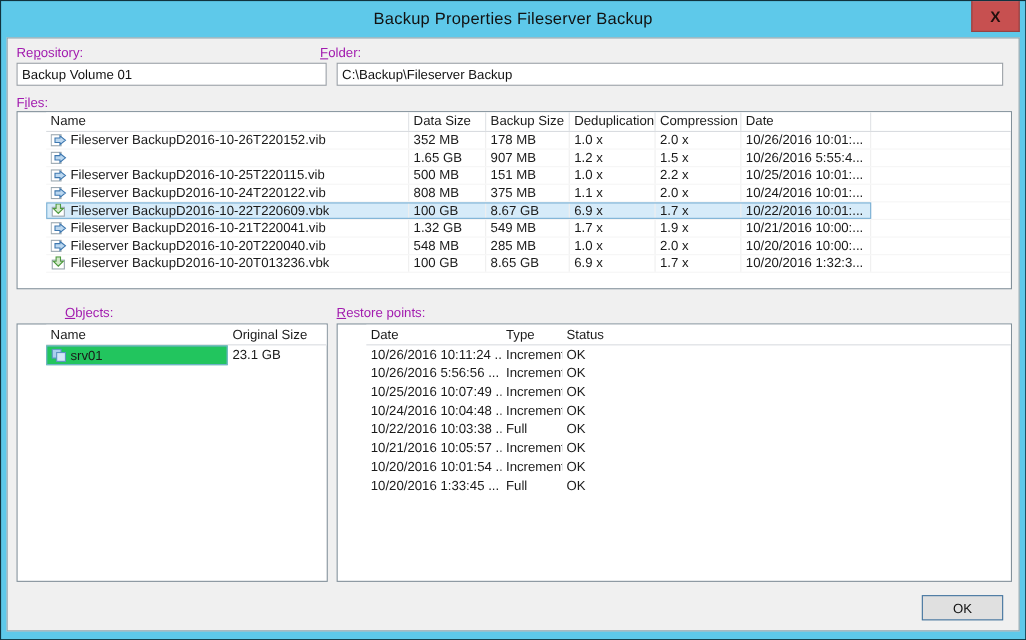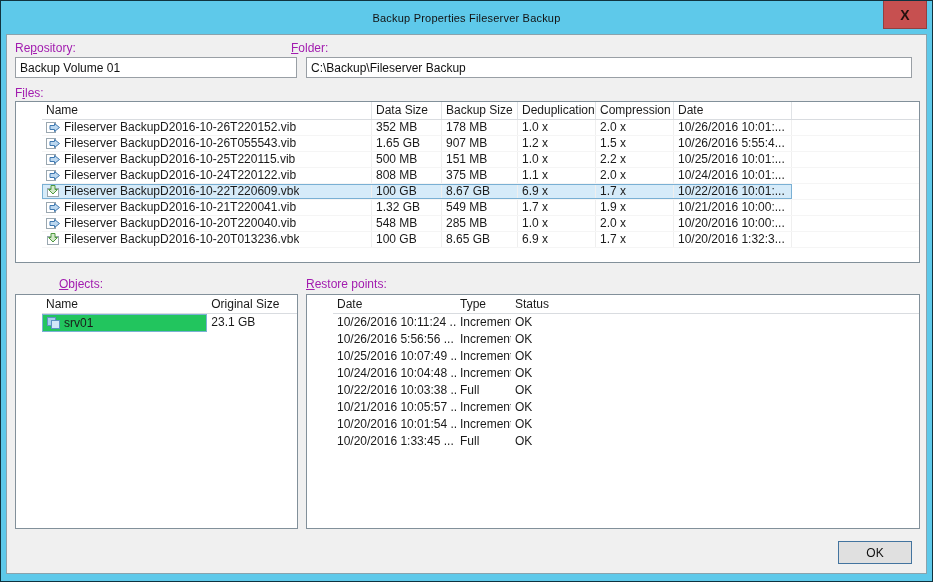--- a/index.html
+++ b/index.html
@@ -11,21 +11,21 @@
     color: #1a1a1a;
     background: #5ec9ea;
     border: 1px solid #10333f;
     overflow: hidden;
   }
   
   .titlebar {
     position: absolute; top: 0; left: 0; right: 0; height: 33px;
     display: flex; align-items: center; justify-content: center;
   }
-  .titlebar .title-text { font-size: 11px; color: #121212; letter-spacing: .2px; }
+  .titlebar .title-text { font-size: 15px; color: #121212; letter-spacing: .2px; }
   .close-btn {
     position: absolute; top: 0; right: 5px; width: 44px; height: 28px;
     background: #c75050; border: 1px solid #924040; border-top: none;
     display: flex; align-items: center; justify-content: center;
     color: #23100e; font-weight: bold; font-size: 14px; cursor: default;
   }
   
   .client {
     position: absolute; left: 5px; top: 33px; right: 5px; bottom: 7px;
     background: #f0f0f0; border: 1px solid #8aa3ad;
@@ -138,21 +138,20 @@
         <div class="trow icon-vib">
     <div class="rowmain">
       <div class="cell c-f1">
         <span class="ficon vib">
           <svg width="15" height="13" viewBox="0 0 15 13">
                   <rect x="0.5" y="1.5" width="9" height="10" fill="#ffffff" stroke="#9aa7b0"></rect>
                   <path d="M4 4.5 L8.5 4.5 L8.5 2.5 L13.5 6.5 L8.5 10.5 L8.5 8.5 L4 8.5 Z" fill="#bcd8f0" stroke="#3e78b0"></path>
                 </svg>
         </span>
 
-        <span style="overflow:hidden;white-space:nowrap;">Fileserver BackupD2016-10-26T055543.vib</span>
       </div>
       <div class="cell c-f2">1.65 GB</div>
       <div class="cell c-f3">907 MB</div>
       <div class="cell c-f4">1.2 x</div>
       <div class="cell c-f5">1.5 x</div>
       <div class="cell c-f6">10/26/2016 5:55:4...</div>
     </div>
     <div class="cell c-fill"></div>
   </div>
         <div class="trow icon-vib">

